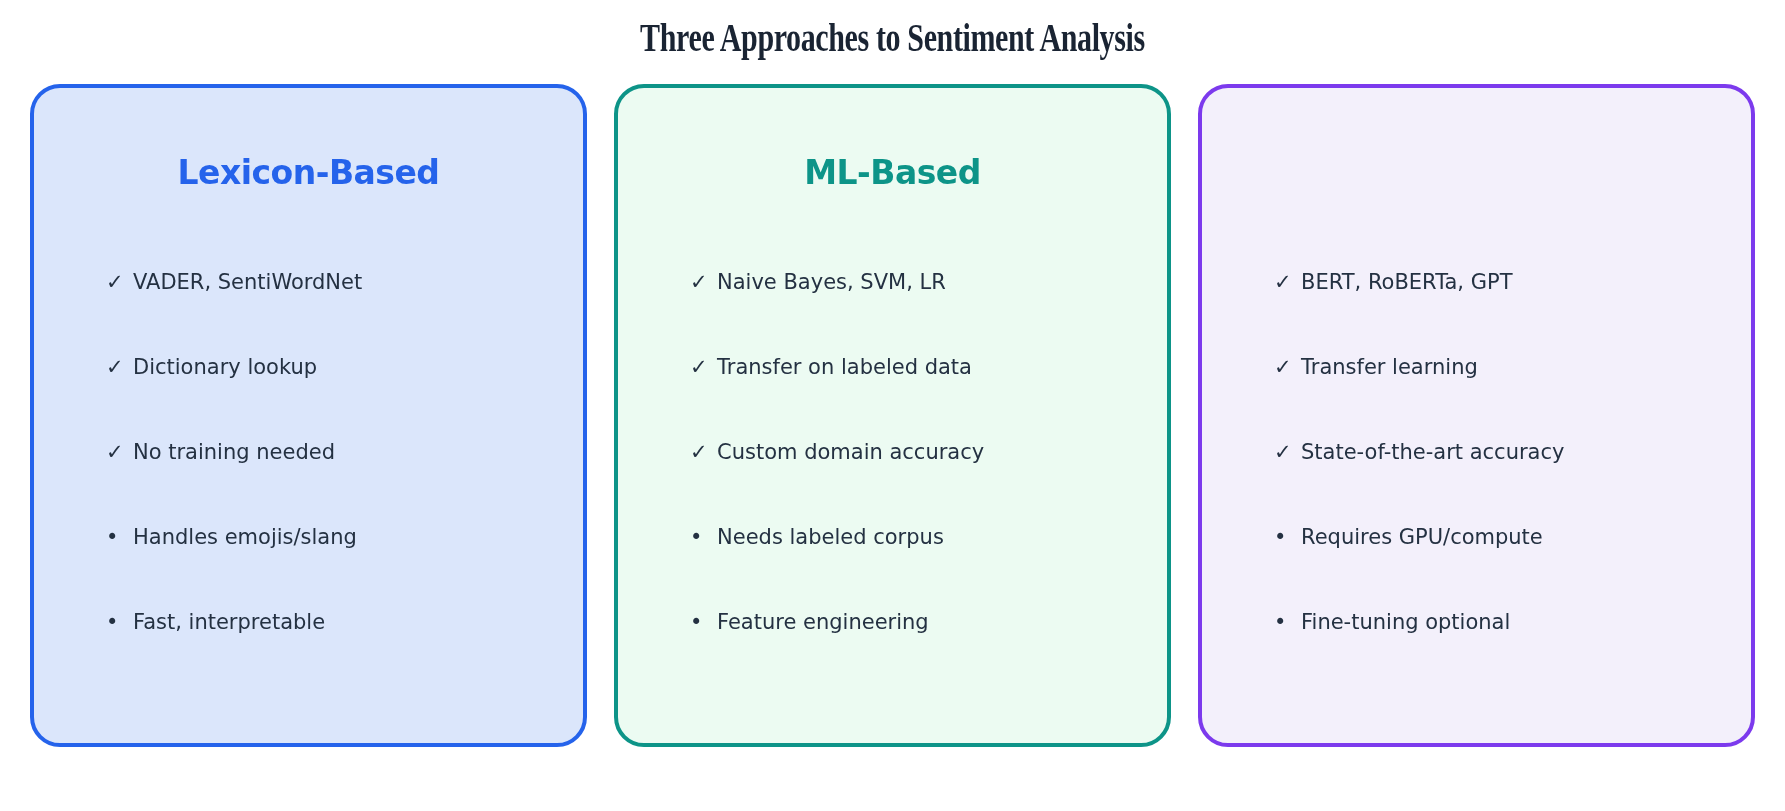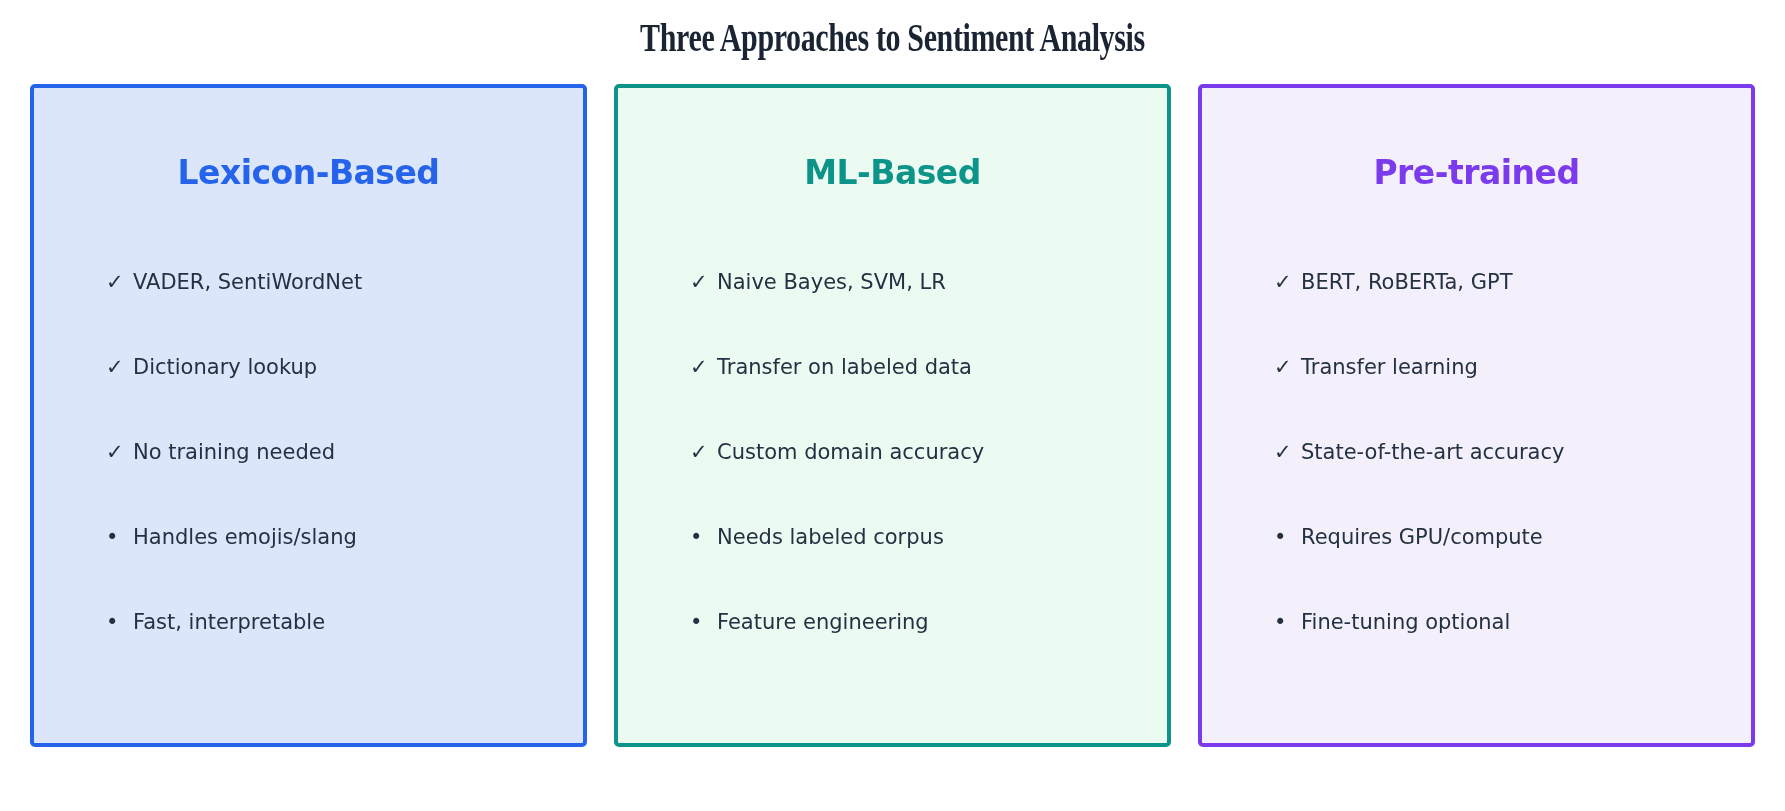--- a/index.html
+++ b/index.html
@@ -33,21 +33,21 @@
     transform-origin: 50% 50%;
     letter-spacing: -0.5px;
   }
   .card {
     position: absolute;
     top: 84px;
     height: 663px;
     width: 557px;
     box-sizing: border-box;
     border: 4px solid #15803d;
-    border-radius: 5px;
+    border-radius: 30px;
     background: #eee;
   }
   .card-1 { left: 30px; }
   .card-2 { left: 614px; }
   .card-3 { left: 1198px; }
   .card-title {
     position: absolute;
     top: 65px;
     left: 0;
     width: 100%;
@@ -137,21 +137,20 @@
         <span>Needs labeled corpus</span>
       </li>
       <li style="color: rgb(36, 49, 66);">
         <span class="bullet">•</span>
         <span>Feature engineering</span>
       </li>
     </ul>
   </div>
 
   <div class="card card-3" style="background: rgb(243, 240, 251); border-color: rgb(124, 58, 237);">
-    <div class="card-title" style="color: rgb(124, 58, 237);">Pre-trained</div>
     <ul class="card-list">
       <li style="color: rgb(36, 49, 66);">
         <span class="bullet">✓</span>
         <span>BERT, RoBERTa, GPT</span>
       </li>
       <li style="color: rgb(36, 49, 66);">
         <span class="bullet">✓</span>
         <span>Transfer learning</span>
       </li>
       <li style="color: rgb(36, 49, 66);">

